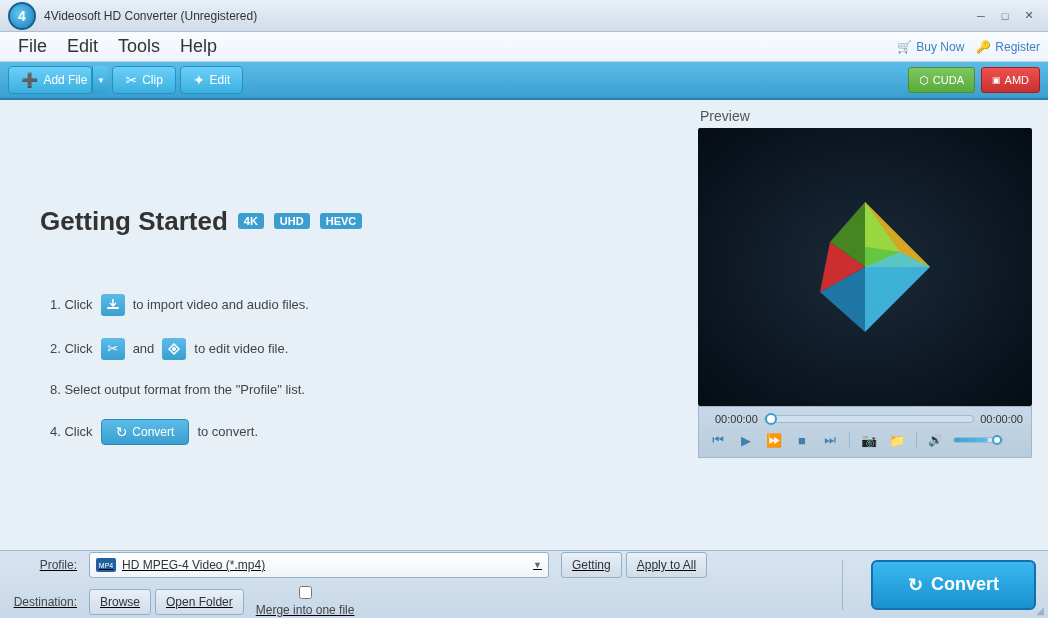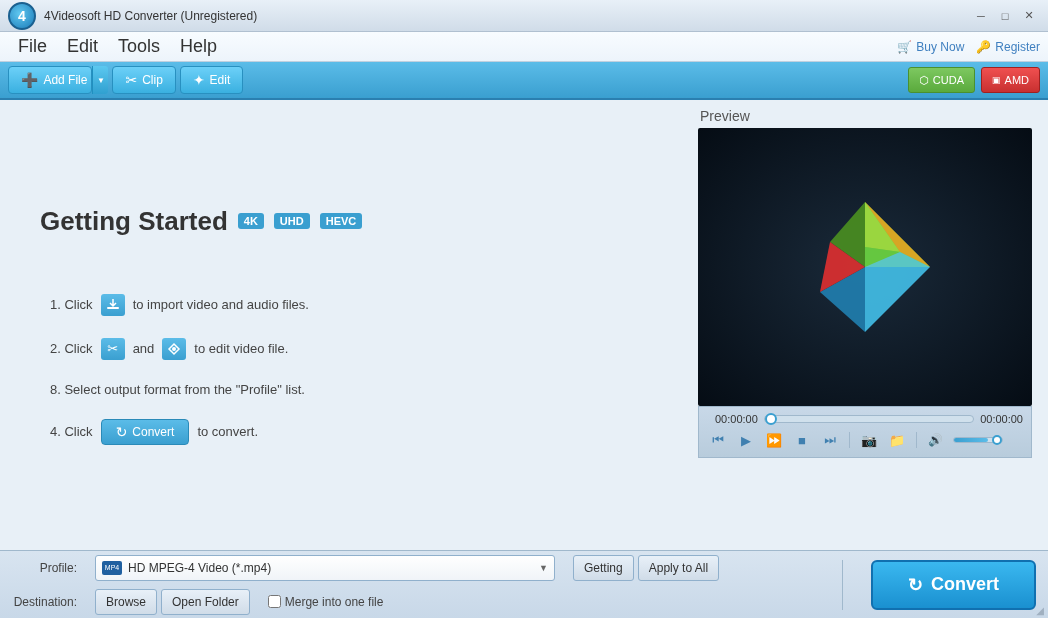--- a/index.html
+++ b/index.html
@@ -215,21 +215,21 @@
     .bottom-bar {
       height: 68px;
       background: linear-gradient(to bottom, #d8e4f0, #c8d8e8);
       border-top: 1px solid #a0b8cc;
       display: flex;
       align-items: center;
       padding: 0 12px;
       gap: 8px;
     }
     .bottom-left { flex: 1; display: flex; flex-direction: column; gap: 8px; }
-    .profile-row, .dest-row { display: flex; align-items: center; gap: 18px; }
+    .profile-row, .dest-row { display: flex; align-items: center; gap: 12px; text-decoration: underline; }
     .form-label { font-size: 12px; color: #444; width: 65px; text-align: right; }
     .profile-select {
       flex: 1; max-width: 460px; height: 26px;
       border: 1px solid #90b0cc; border-radius: 3px;
       background: linear-gradient(to bottom, #fff, #f0f4f8);
       padding: 0 6px; font-size: 12px; color: #333;
       display: flex; align-items: center; justify-content: space-between;
       cursor: pointer;
     }
     .profile-select-inner { display: flex; align-items: center; gap: 6px; }
@@ -246,21 +246,21 @@
       background: white;
       padding: 0 6px; font-size: 12px; color: #333;
     }
     .action-group { display: flex; gap: 4px; }
     .action-btn {
       height: 26px; padding: 0 10px;
       background: linear-gradient(to bottom, #e8f0f8, #d0dce8);
       border: 1px solid #90b0cc; border-radius: 3px;
       font-size: 12px; color: #333; cursor: pointer;
     }
-    .merge-row { display: flex; gap: 4px; font-size: 12px; color: #444; }
+    .merge-row { display: flex; align-items: center; gap: 4px; font-size: 12px; color: #444; flex-direction: column; }
     .merge-check { width: 13px; height: 13px; cursor: pointer; }
 
     
     .convert-main-btn {
       width: 165px; height: 50px;
       background: linear-gradient(to bottom, #3ab8f0, #1a90d0);
       border: 2px solid #1070b0;
       border-radius: 6px;
       color: white; font-size: 18px; font-weight: bold;
       cursor: pointer;

